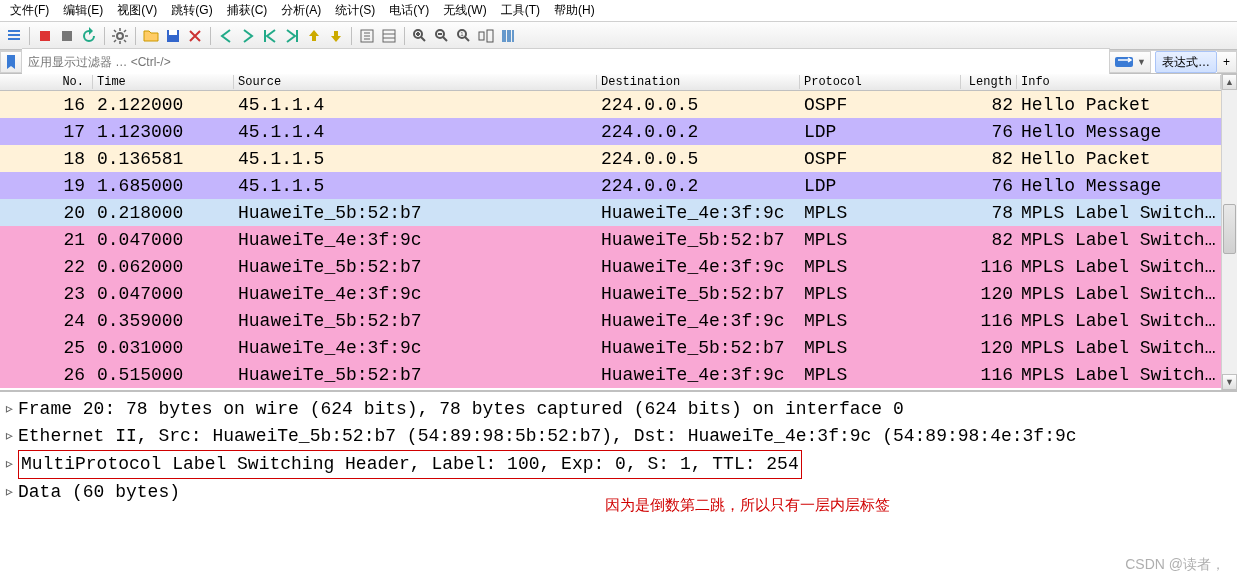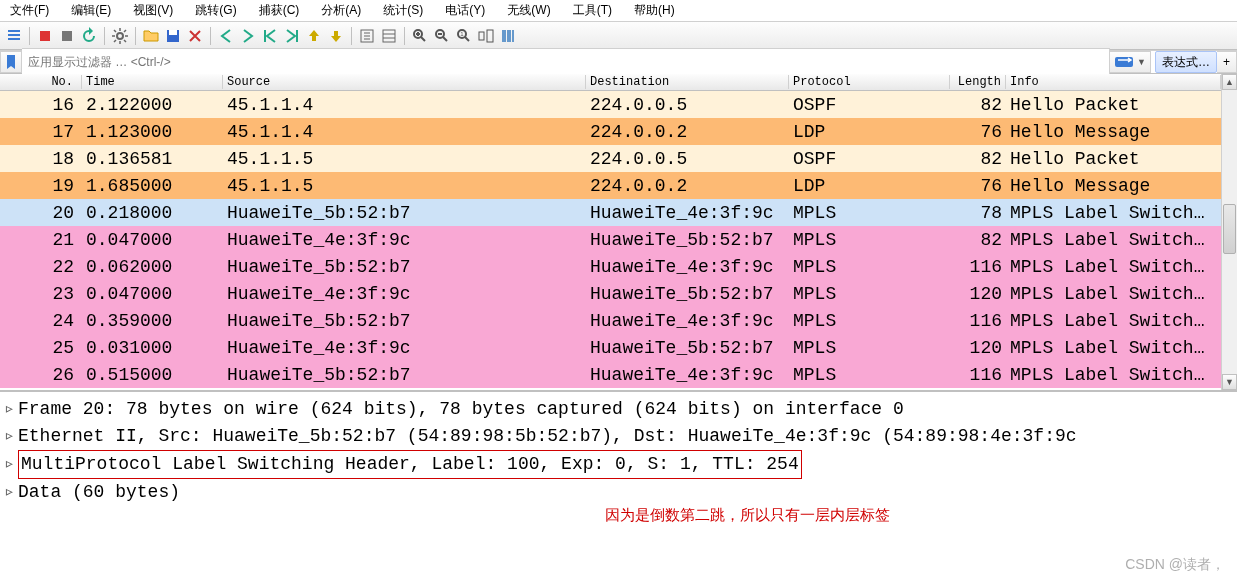--- a/index.html
+++ b/index.html
@@ -12,21 +12,21 @@
     height: 578px;
     overflow: hidden;
     position: relative;
   }
   .menubar {
     display: flex;
     align-items: center;
     height: 22px;
     background: #fff;
     padding: 0 4px;
-    gap: 10px;
+    gap: 2px;
     border-bottom: 1px solid #d0d0d0;
   }
   .menubar span {
     padding: 2px 6px;
     cursor: default;
   }
   .toolbar {
     display: flex;
     align-items: center;
     height: 28px;
@@ -122,29 +122,29 @@
     display: flex;
     height: 27px;
     align-items: center;
     white-space: nowrap;
   }
   .pl-row > div {
     padding: 0 4px;
     overflow: hidden;
     text-overflow: ellipsis;
   }
-  .c-no   { width: 82px; text-align: right; padding-right: 8px !important; }
+  .c-no   { width: 93px; text-align: right; padding-right: 8px !important; }
   .c-time { width: 141px; }
   .c-src  { width: 363px; }
   .c-dst  { width: 203px; }
   .c-prot { width: 161px; }
   .c-len  { width: 56px; text-align: right; }
   .c-info { flex: 1; }
   .row-ospf   { background: #fff2d9; justify-content: flex-end; }
-  .row-ldp    { background: #fdba74; }
+  .row-ldp    { background: #c4b5fd; }
   .row-mpls   { background: #f9a8d4; }
   .row-sel    { background: #cde2f7; }
   .scrollbar {
     width: 16px;
     background: #f0f0f0;
     border-left: 1px solid #d0d0d0;
     position: relative;
   }
   .scroll-btn {
     height: 16px;
@@ -179,23 +179,23 @@
     display: inline-block;
     color: #666;
   }
   .mpls-box {
     border: 1px solid #d00000;
     padding: 0 2px;
   }
   .annotation {
     position: absolute;
     left: 605px;
-    top: 109px;
+    top: 101px;
     color: #d00000;
-    font-family: Liberation Sans, sans-serif;
+    font-family: Liberation Mono, monospace;
     font-size: 15px;
   }
   .watermark {
     position: absolute;
     right: 12px;
     bottom: 4px;
     color: rgba(120,120,120,0.6);
     font-size: 14px;
     font-family: "Microsoft YaHei", sans-serif;
   }

